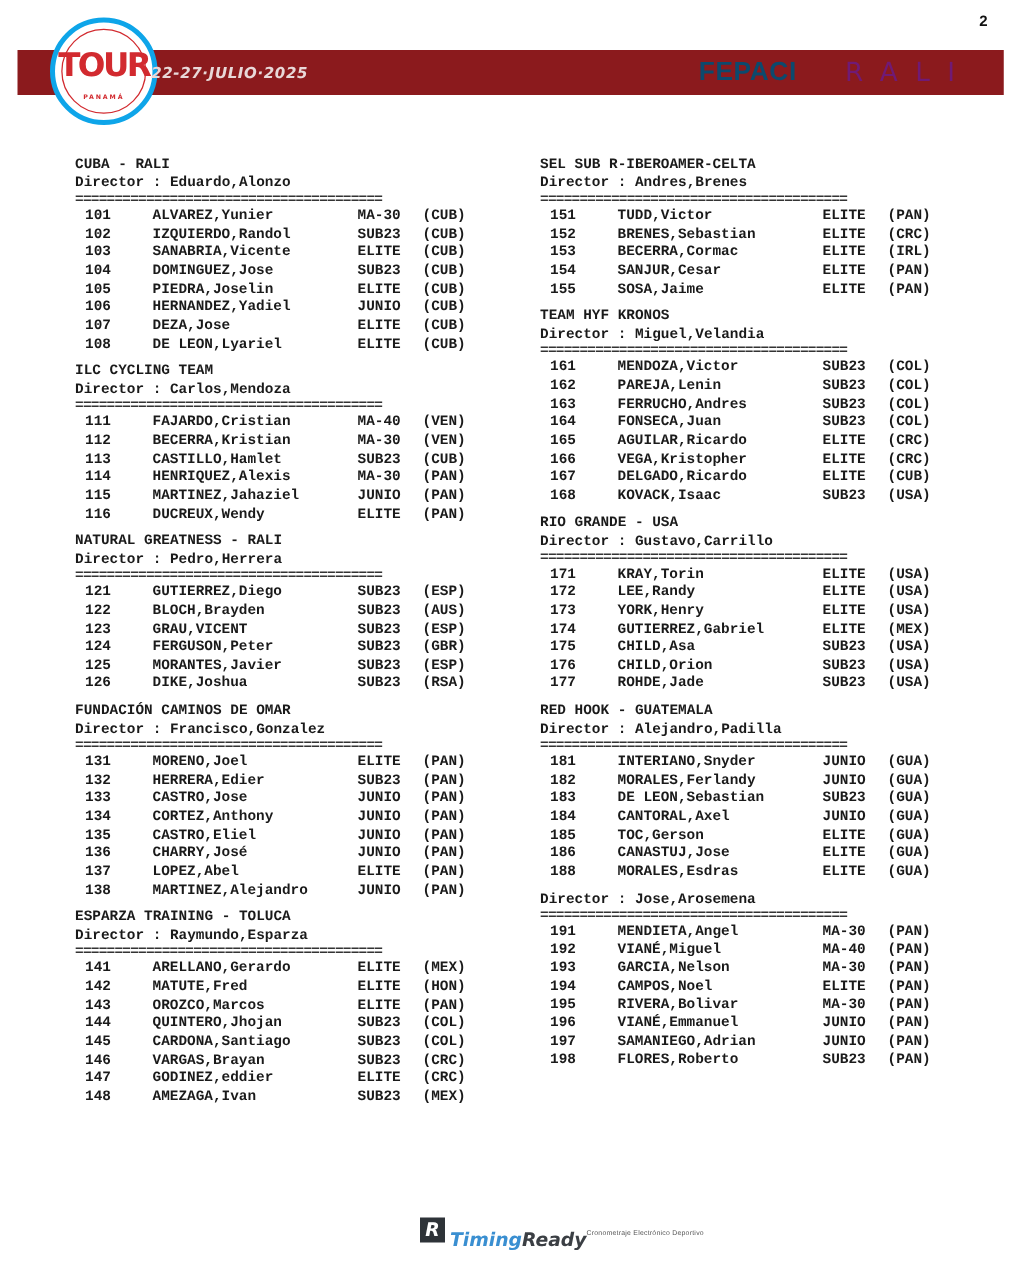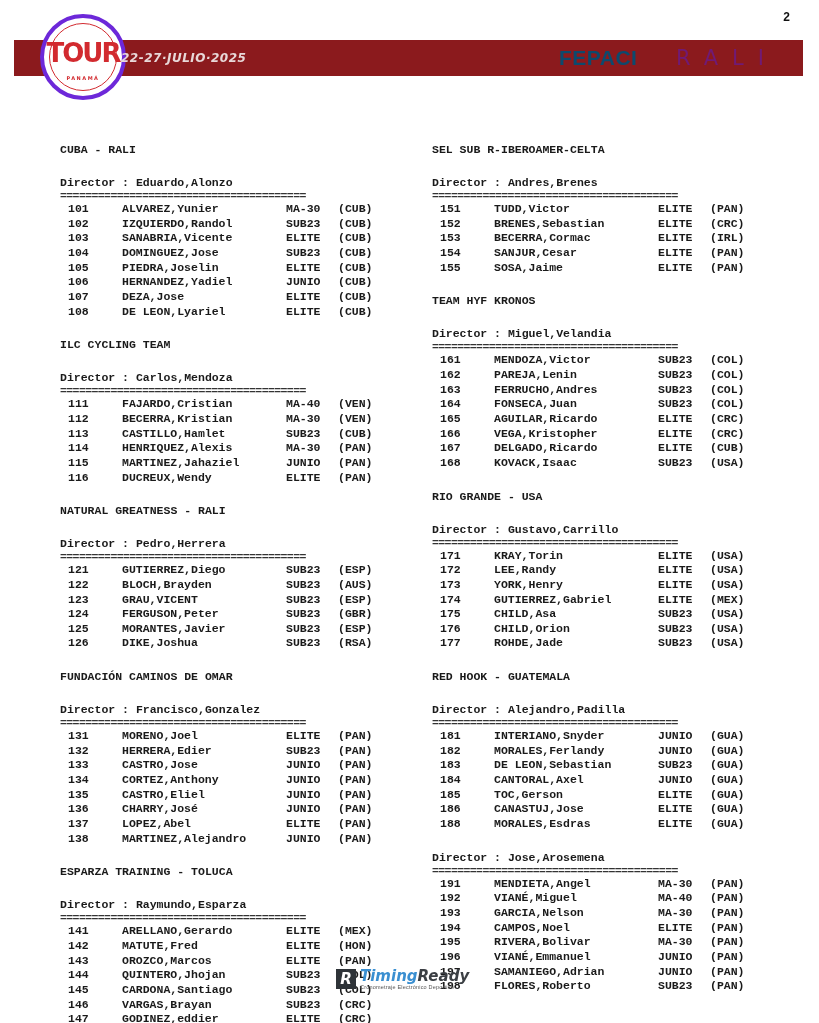--- a/index.html
+++ b/index.html
@@ -2,40 +2,40 @@
 <html><head>
 <meta charset="utf-8">
 <style>
   html, body { margin: 0; padding: 0; background: #ffffff; }
   body { width: 819px; height: 1023px; position: relative; overflow: hidden; font-family: "Liberation Mono", "DejaVu Sans Mono", monospace; color: #1a1a1a; }
   .page-number { position: absolute; top: 10px; right: 29px; font-family: "Liberation Sans", sans-serif; font-weight: bold; font-size: 12px; color: #111; }
   .banner { position: absolute; left: 14px; top: 40px; width: 789px; height: 36px; background: #8b1a1d; }
   .banner-date { position: absolute; left: 121px; top: 51px; font-family: "DejaVu Sans", sans-serif; font-style: italic; font-weight: bold; font-size: 12px; letter-spacing: 0.5px; color: #e8d8d8; }
   .brand-fepaci { position: absolute; left: 559px; top: 46px; font-family: "Liberation Sans", sans-serif; font-weight: bold; font-size: 21px; color: #0c4a6e; letter-spacing: 0.5px; }
   .brand-rali { position: absolute; left: 676px; top: 46px; font-family: "DejaVu Sans", sans-serif; font-size: 21px; color: #701a75; letter-spacing: 14px; font-weight: normal; }
-  .tour-logo { position: absolute; left: 40px; top: 14px; width: 86px; height: 86px; border-radius: 50%; background: #ffffff; border: 4px solid #6d28d9; box-sizing: border-box; }
+  .tour-logo { position: absolute; left: 40px; top: 14px; width: 86px; height: 86px; border-radius: 50%; background: #ffffff; border: 4px solid #0ea5e9; box-sizing: border-box; }
   .tour-logo .inner { position: absolute; left: 5px; top: 5px; right: 5px; bottom: 5px; border-radius: 50%; border: 1px solid #d22a2f; }
   .tour-logo .tour-text { position: absolute; left: 0; right: 0; top: 20px; text-align: center; font-family: "DejaVu Sans", sans-serif; font-weight: bold; font-size: 26px; color: #d22a2f; letter-spacing: -2px; }
   .tour-logo .panama-text { position: absolute; left: 0; right: 0; top: 57px; text-align: center; font-family: "DejaVu Sans", sans-serif; font-weight: bold; font-size: 5px; color: #d22a2f; letter-spacing: 1.5px; }
 
   .column { position: absolute; top: 124px; width: 330px; }
   .col-left { left: 60px; }
   .col-right { left: 432px; }
   .team { margin-bottom: 6px; }
-  .team-name, .director { font-weight: bold; font-size: 11.5px; line-height: 15px; white-space: pre; margin-top: 18px; }
+  .team-name, .director { font-weight: bold; font-size: 11.5px; line-height: 15px; white-space: pre; }
   .separator { font-weight: bold; font-size: 11.5px; line-height: 11px; height: 12px; overflow: hidden; white-space: pre; letter-spacing: -0.6px; color: #333; }
   .rider { display: flex; font-weight: bold; font-size: 11.5px; line-height: 14.65px; white-space: pre; }
   .rider .num { width: 62px; padding-left: 8px; box-sizing: border-box; }
   .rider .name { width: 164px; }
   .rider .cat { width: 52px; }
   .rider .nat { width: 50px; }
 
   .footer-logo { position: absolute; left: 336px; top: 968px; display: flex; align-items: center; }
   .footer-logo .r-box { width: 20px; height: 20px; background: #2e3338; color: #fff; font-family: "DejaVu Sans", sans-serif; font-weight: bold; font-style: italic; font-size: 15px; line-height: 20px; text-align: center; margin-right: 4px; }
-  .footer-logo .brand { display: flex; flex-direction: column; }
+  .footer-logo .brand { display: flex; flex-direction: row; margin-top: 16px; }
   .footer-logo .wordmark { font-family: "DejaVu Sans", sans-serif; font-weight: bold; font-style: italic; font-size: 15px; line-height: 16px; }
   .footer-logo .wordmark .timing { color: #3a8fd1; }
   .footer-logo .wordmark .ready { color: #3b3f44; }
   .footer-logo .tagline { font-family: "Liberation Sans", sans-serif; font-size: 5.5px; color: #555; letter-spacing: 0.2px; }
 </style>
 </head>
 <body>
 
 <div class="page-number">2</div>
 

